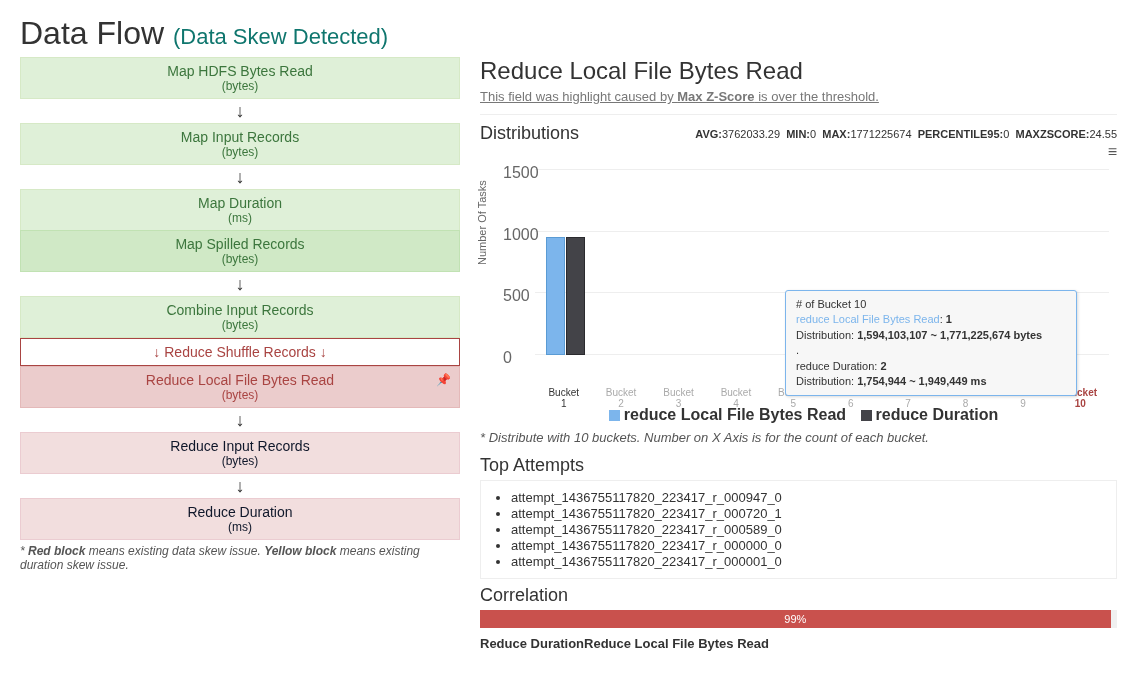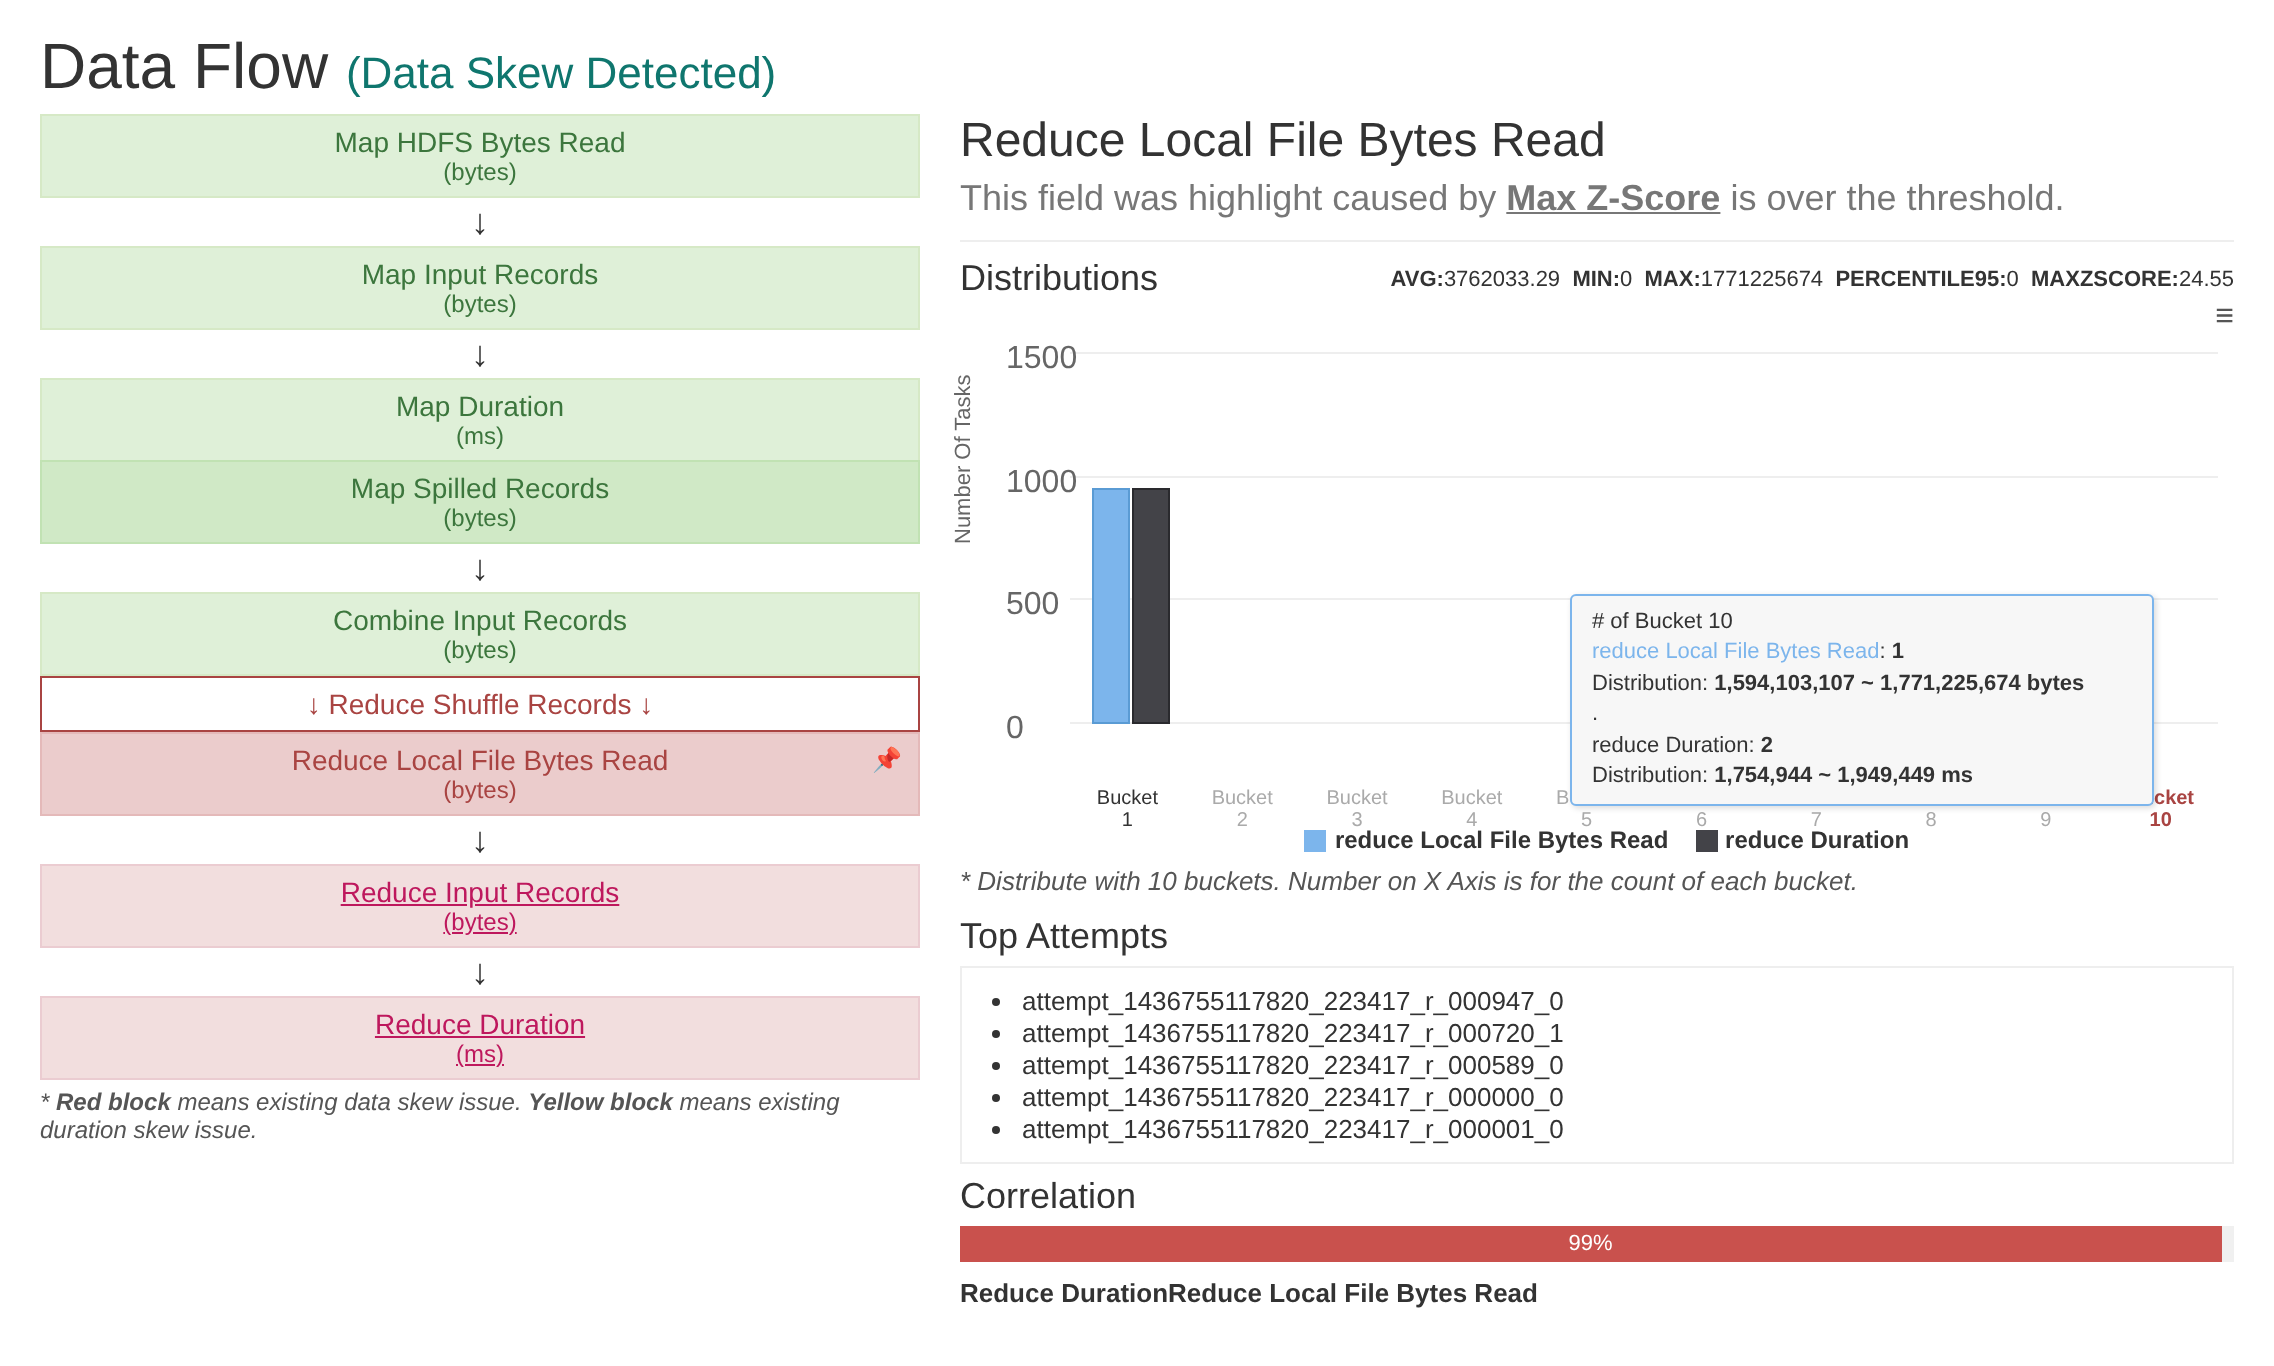--- a/index.html
+++ b/index.html
@@ -2,30 +2,30 @@
 <html><head>
 <meta charset="utf-8">
 <style>
   body{margin:0;padding:15px 20px;font-family:"Helvetica Neue",Helvetica,Arial,sans-serif;color:#333;font-size:14px;background:#fff;}
   .row{display:flex;gap:20px;}
   .left{flex:0 0 440px;}
   .right{flex:1 1 auto;}
   h1{font-size:32px;font-weight:500;margin:0 0 5px 0;}
   h1 .subt{color:#0f766e;font-size:22px;}
   h2{font-size:24px;font-weight:500;margin:0 0 4px 0;}
-  .help{color:#777;font-size:18px;margin:0 0 10px 0;}
+  .help{color:#777;font-size:13px;margin:0 0 10px 0;text-decoration:underline;}
   .help a{color:#777;text-decoration:underline;font-weight:bold;}
   hr{border:none;border-top:1px solid #eee;margin:8px 0;}
   
   .fb{border-radius:0;padding:5px 0 5px 0;text-align:center;margin:0;position:relative;border:1px solid transparent;}
   .fb .t{font-size:14px;}
   .fb .u{font-size:12px;}
   .g{background:#dff0d8;border-color:#d6e9c6;color:#3c763d;}
   .g2{background:#d0e9c6;border-color:#c1e2b3;color:#3c763d;margin-top:-1px;}
-  .r{background:#f2dede;border-color:#ebccd1;color:#be185d;text-decoration:underline;}
+  .r{background:#f2dede;border-color:#ebccd1;color:#0f172a;}
   .r2{background:#ebcccc;border-color:#e4b9b9;color:#a94442;position:relative;}
   .rborder{background:#fff;border:1px solid #a94442;color:#a94442;}
   .arrow{text-align:center;font-size:18px;line-height:1;padding:3px 0;}
   .inline-arr{font-family:inherit;}
   .pin{position:absolute;right:8px;top:6px;font-size:12px;color:#555;}
   .foot{font-size:12px;font-style:italic;color:#555;margin-top:4px;}
   .foot b{font-style:italic;}
   
   .disthdr{display:flex;align-items:center;margin-top:6px;}
   .disthdr .lbl{font-size:18px;font-weight:500;}
@@ -39,21 +39,21 @@
   .grid{position:absolute;left:0;right:0;border-top:1px solid #eee;font-size:16px;color:#666;}
   .grid span{position:absolute;left:-32px;top:-6px;}
   .xaxis{position:absolute;left:55px;right:8px;bottom:30px;height:25px;display:flex;}
   .xt{flex:1;text-align:center;font-size:10px;color:#aaa;line-height:1.1;margin-top:32px;}
   .xt.act{color:#333;}
   .xt.red{color:#a94442;font-weight:bold;}
   .barpair{position:absolute;bottom:0;display:flex;gap:1px;align-items:flex-end;}
   .bar{width:17px;border:1px solid;}
   .bar.b1{background:#7cb5ec;border-color:#5a9bd4;}
   .bar.b2{background:#434348;border-color:#2a2a2e;}
-  .legend{text-align:center;font-size:12px;margin-top:-4px;}
+  .legend{text-align:center;font-size:16px;margin-top:-4px;}
   .lgbox{display:inline-block;width:11px;height:11px;vertical-align:middle;margin:0 4px 0 10px;}
   .lgbox.b1{background:#7cb5ec;}
   .lgbox.b2{background:#434348;}
   .distnote{font-style:italic;font-size:13px;color:#555;margin:6px 0 10px 0;}
   
   .tt{position:absolute;background:#f7f7f7;border:1px solid #7cb5ec;border-radius:3px;box-shadow:1px 1px 3px rgba(0,0,0,.15);padding:6px 10px;font-size:11px;color:#333;z-index:5;line-height:1.4;}
   .tt .s{color:#7cb5ec;}
   .sect{font-size:18px;font-weight:500;margin:6px 0 4px 0;}
   .attbox{border:1px solid #eee;padding:8px 8px 8px 2px;}
   .attbox ul{margin:0;padding-left:28px;}

